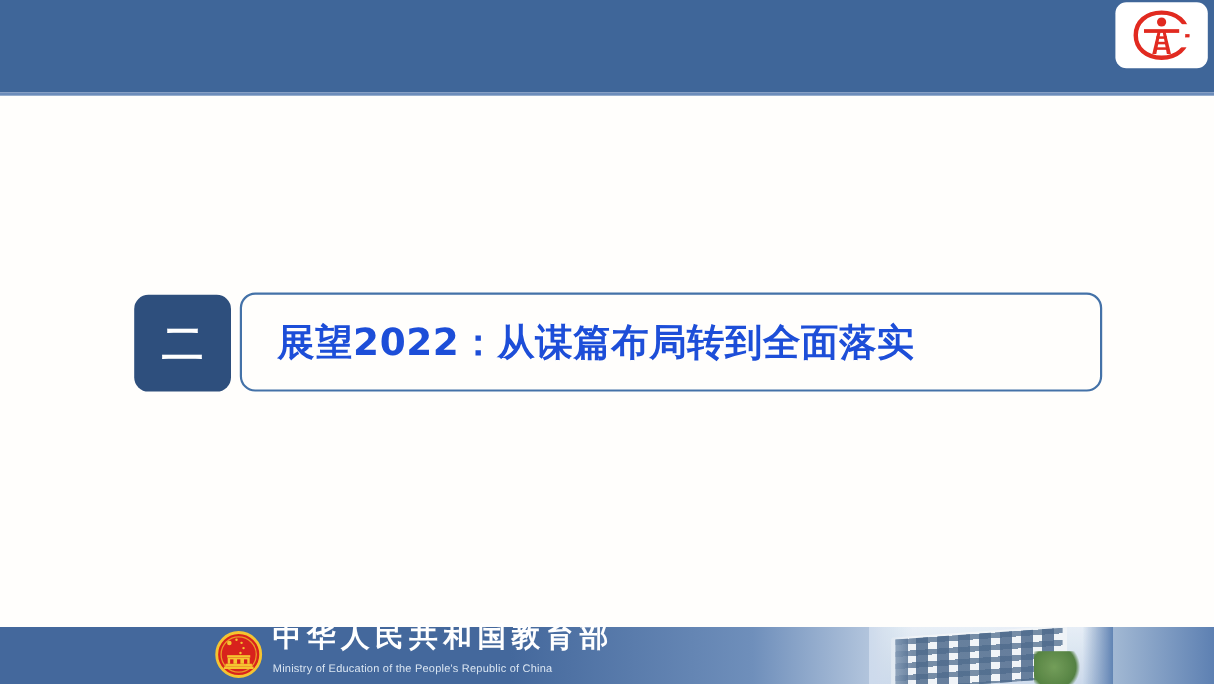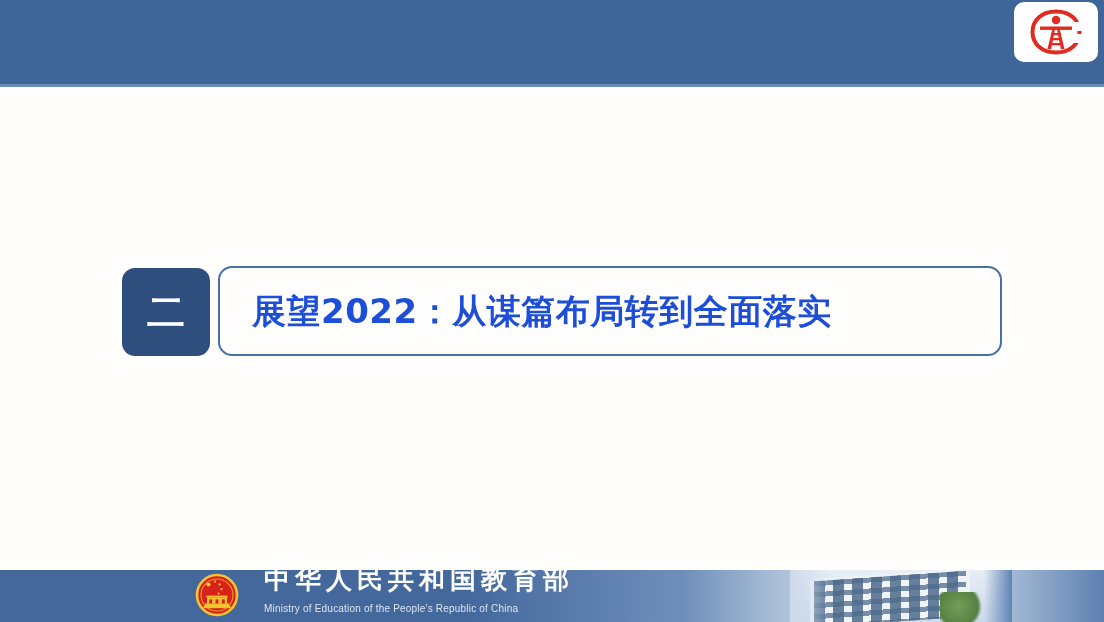--- a/index.html
+++ b/index.html
@@ -198,21 +198,21 @@
 
   .footer-emblem {
     position: absolute;
     left: 194px;
     top: 572px;
     width: 46px;
     height: 46px;
   }
   .footer-text {
     position: absolute;
-    left: 264px;
+    left: 248px;
     top: 570px;
     height: 40px;
     display: flex;
     flex-direction: column;
     justify-content: center;
   }
   .footer-title-cn {
     color: #ffffff;
     font-size: 26px;
     font-weight: bold;

